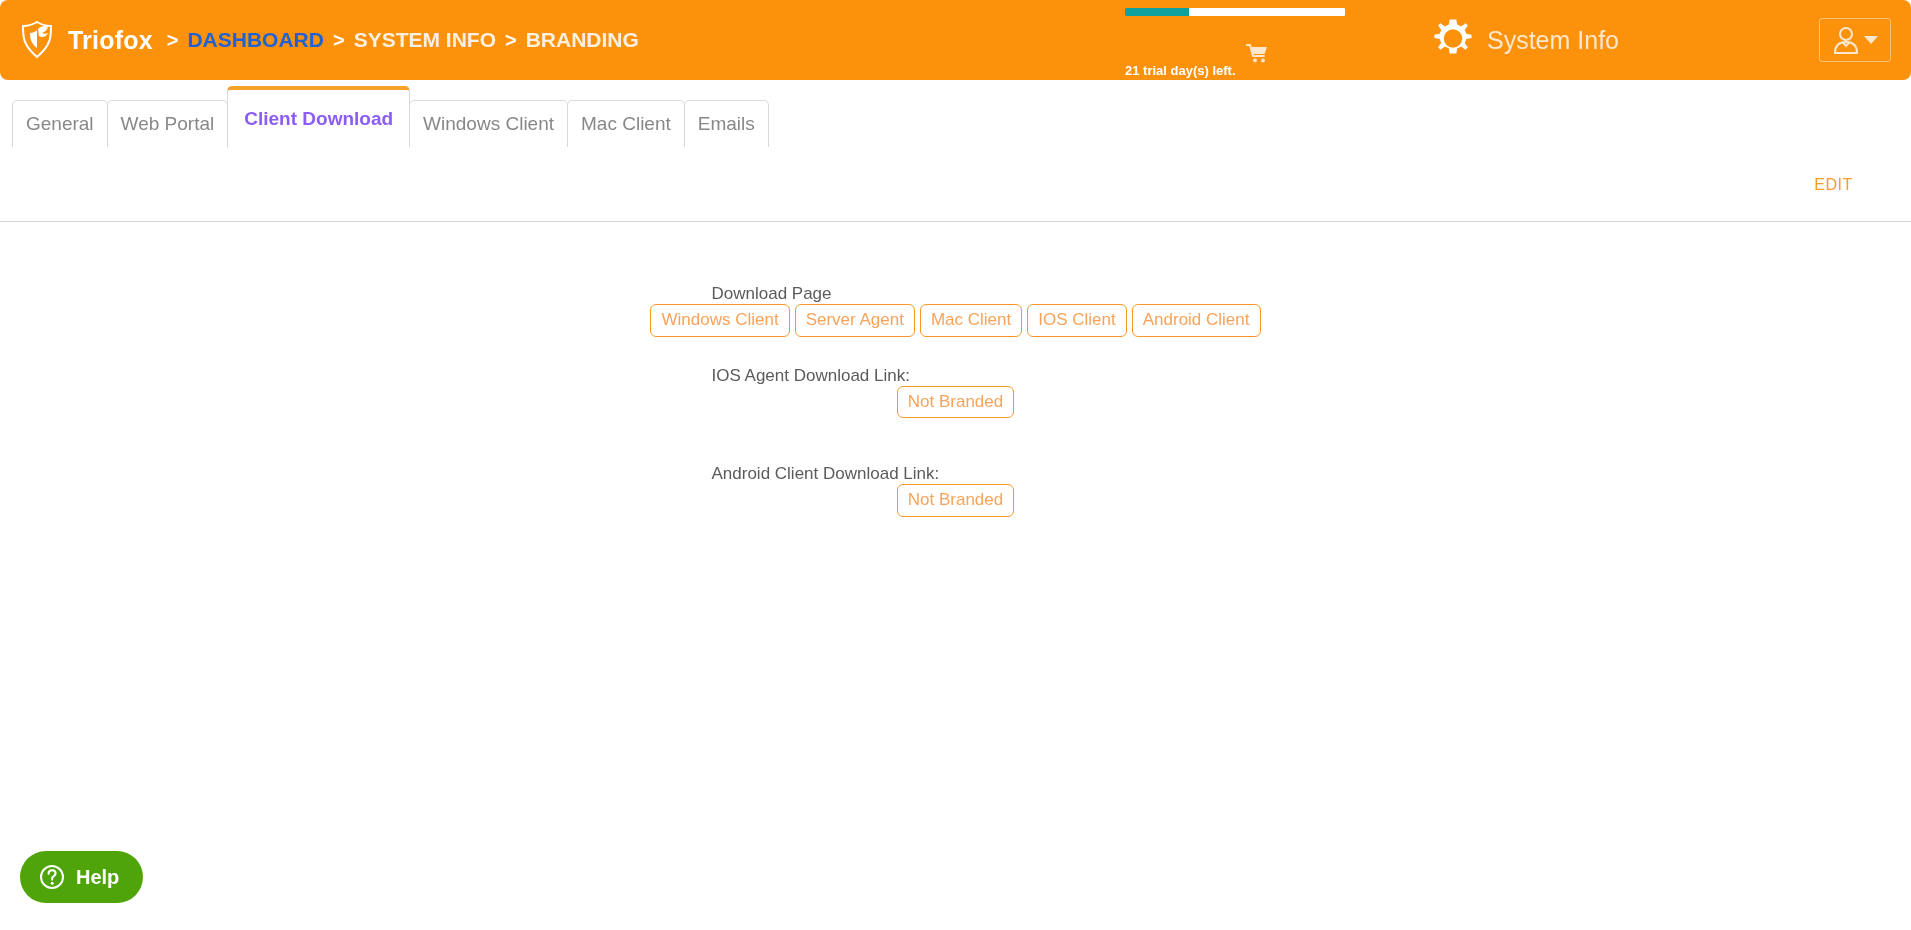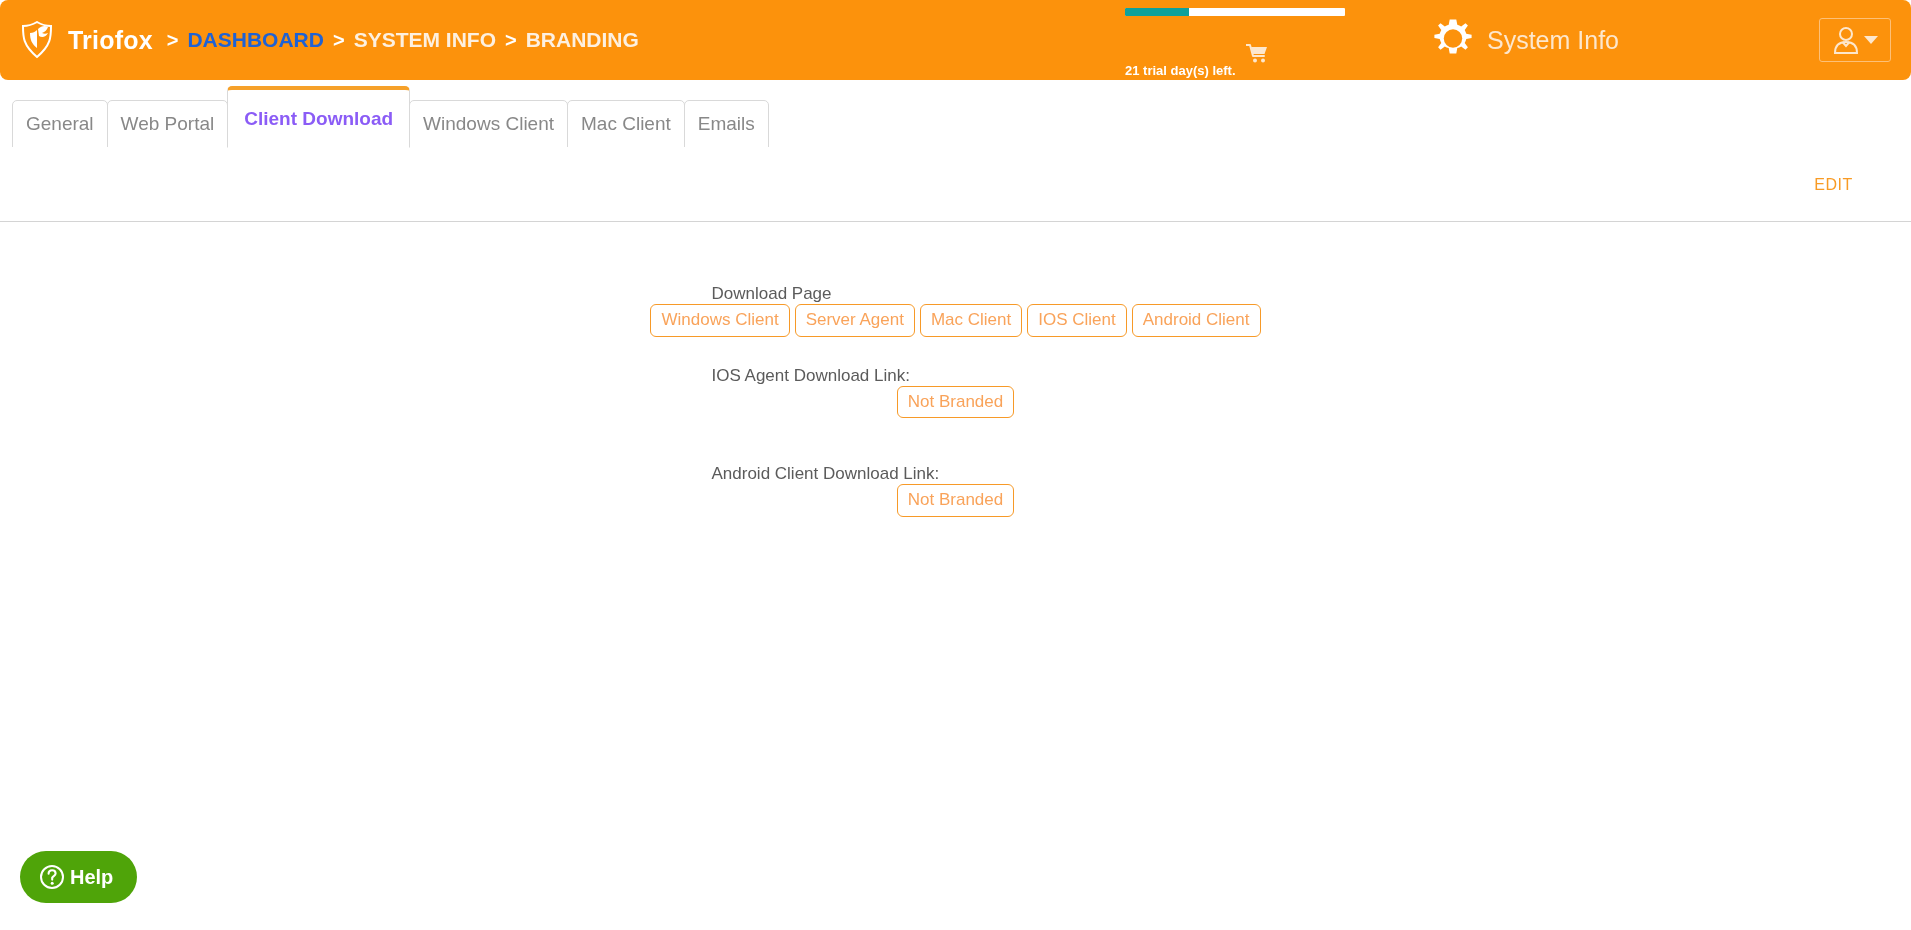--- a/index.html
+++ b/index.html
@@ -198,21 +198,21 @@
   }
 
   
   .help-button {
     position: absolute;
     left: 20px; bottom: 27px;
     height: 52px;
     padding: 0 24px 0 19px;
     background: #4fa409;
     border-radius: 26px;
-    display: flex; align-items: center; gap: 5px;
+    display: flex; align-items: center; gap: 11px;
     cursor: pointer;
     border: none;
   }
   .help-icon { width: 26px; height: 26px; display: block; }
   .help-label {
     color: #ffffff;
     font-size: 20px;
     font-weight: bold;
     font-family: "Liberation Sans", sans-serif;
   }

